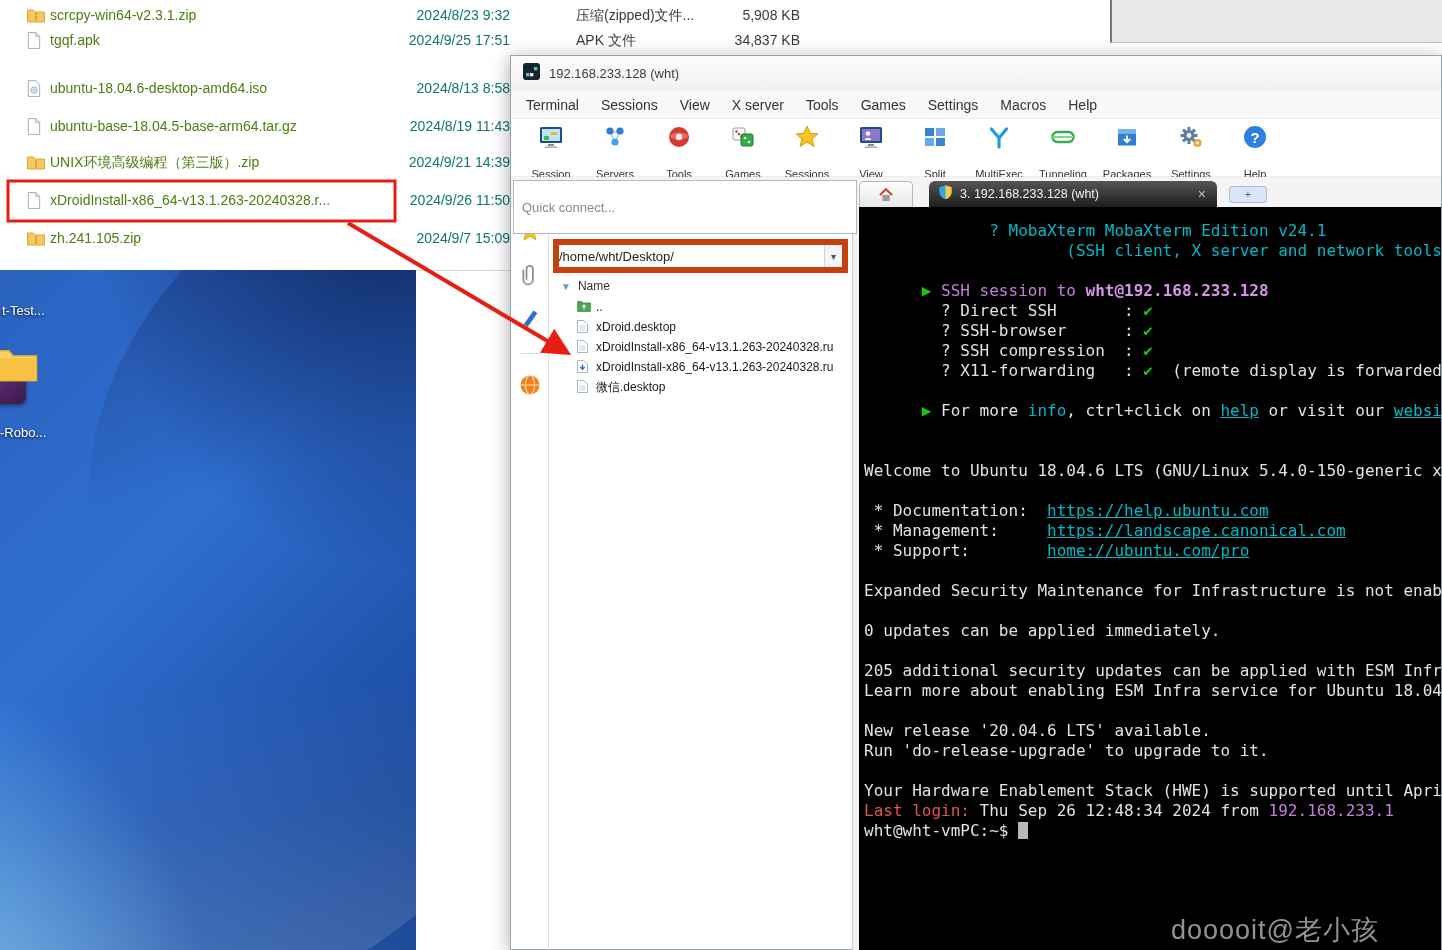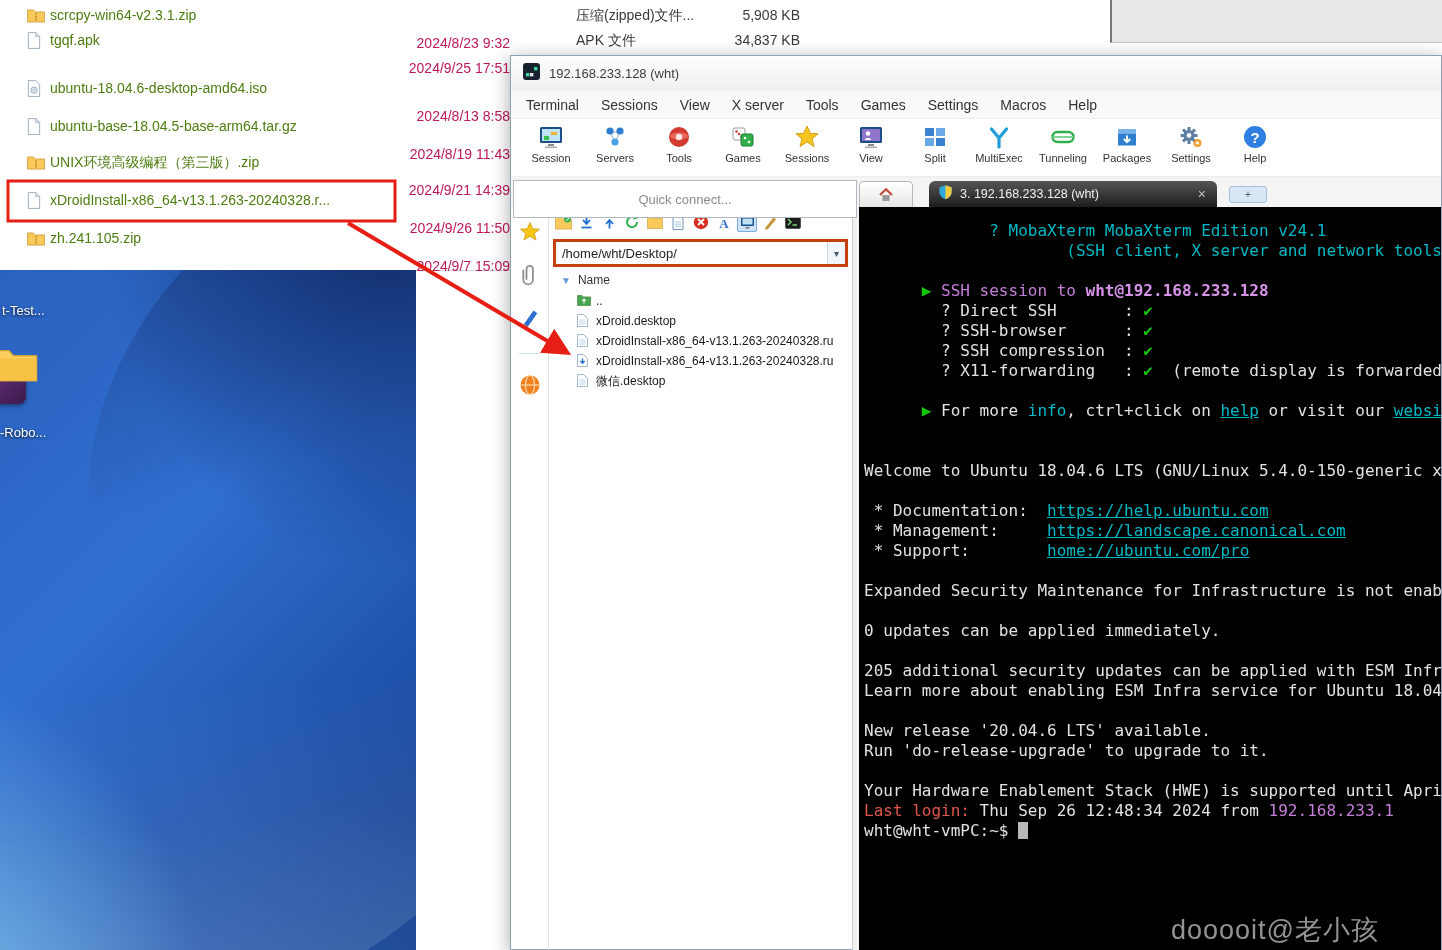--- a/index.html
+++ b/index.html
@@ -4,21 +4,21 @@
 <style>
   html,body{margin:0;padding:0;background:#222;}
   #root{position:relative;width:1442px;height:950px;overflow:hidden;background:#fff;
         font-family:"Liberation Sans",sans-serif;-webkit-font-smoothing:antialiased;}
   
   .explorer{position:absolute;left:0;top:0;width:1442px;height:270px;background:#fff;z-index:1;
             border-bottom:1px solid #d6d6d6;}
   .exp-row{position:absolute;left:0;width:1100px;height:30px;}
   .exp-icon{position:absolute;left:27px;top:6px;width:18px;height:17px;}
   .exp-name{position:absolute;left:50px;top:6px;font-size:14px;color:#4d7c0f;white-space:nowrap;}
-  .exp-date{position:absolute;left:368px;top:6px;width:142px;text-align:right;font-size:14px;color:#be185d;margin-top:28px;}
+  .exp-date{position:absolute;left:368px;top:6px;width:142px;text-align:right;font-size:14px;color:#0f766e;}
   .exp-type{position:absolute;left:576px;top:6px;font-size:14px;color:#3a3a3a;white-space:nowrap;}
   .exp-size{position:absolute;left:700px;top:6px;width:100px;text-align:right;font-size:14px;color:#3a3a3a;}
   .gray-win{position:absolute;left:1110px;top:0;width:332px;height:42px;background:#e9e9e9;z-index:2;
             border-left:2px solid #777;border-bottom:1px solid #c4c4c4;}
   
   .desktop{position:absolute;left:0;top:270px;width:416px;height:680px;z-index:1;overflow:hidden;
     background:
       radial-gradient(130% 100% at -20% 115%, rgba(120,200,245,.85) 0%, rgba(120,200,245,0) 55%),
       radial-gradient(120% 90% at 95% -10%, #122d6e 0%, rgba(18,45,110,0) 60%),
       linear-gradient(135deg,#2b62c0 0%,#2f6fd0 40%,#133c8c 100%);}
@@ -39,44 +39,44 @@
   .moba{position:absolute;left:510px;top:55px;width:932px;height:895px;background:#fff;z-index:10;
         border:1px solid #8fa3b5;box-sizing:border-box;box-shadow:0 4px 18px rgba(0,0,0,.35);}
   .titlebar{height:35px;background:linear-gradient(#fdfdfd,#f0f0f0);display:flex;align-items:center;
             padding-left:12px;gap:9px;}
   .title-text{font-size:13px;color:#3c3c3c;}
   .menubar{height:27px;display:flex;align-items:center;background:#f9f9f9;border-bottom:1px solid #ededed;padding-left:4px;}
   .menu-item{padding:0 11px;font-size:14px;color:#333;cursor:default;}
   .toolbar{height:57px;display:flex;align-items:flex-start;padding-left:8px;background:#fff;border-bottom:1px solid #ededed;}
   .tb-item{width:64px;display:flex;flex-direction:column;align-items:center;padding-top:4px;}
   .tb-icon{width:27px;height:27px;display:flex;align-items:center;justify-content:center;}
-  .tb-label{font-size:11px;color:#333;margin-top:2px;}
+  .tb-label{font-size:11px;color:#333;margin-top:18px;}
   .qc-row{height:30px;display:flex;align-items:center;background:#f4f4f4;position:relative;}
   .qc-input{position:absolute;left:2px;top:3px;width:326px;height:20px;border:1px solid #aeb9c4;
-            font-size:13px;padding:8px 8px;color:#333;font-family:"Liberation Sans",sans-serif;text-align:center;}
+            font-size:13px;padding:16px 8px;color:#333;font-family:"Liberation Sans",sans-serif;}
   .qc-input::placeholder{color:#8a8a8a;}
   .tabs{position:absolute;left:348px;bottom:0;right:0;height:30px;display:flex;align-items:flex-end;}
   .home-tab{width:52px;height:25px;background:linear-gradient(#ffffff,#e6e6e6);border:1px solid #b8b8b8;
             border-bottom:none;border-radius:5px 5px 0 0;display:flex;align-items:center;justify-content:center;}
   .tab-active{margin-left:16px;width:288px;height:26px;background:linear-gradient(#555,#1d1d1d);
               border-radius:6px 6px 0 0;display:flex;align-items:center;padding:0 9px;gap:7px;box-sizing:border-box;}
   .tab-label{flex:1;font-size:12.5px;color:#f0f0f0;white-space:nowrap;overflow:hidden;}
   .tab-close{font-size:14px;color:#c2c2c2;padding:0 2px;}
   .plus-tab{margin:0 0 4px 12px;width:36px;height:15px;background:#d8e6f5;border:1px solid #a6c0dc;border-radius:3px;
             font-size:11px;line-height:14px;color:#567;text-align:center;}
   .body{display:flex;height:745px;}
   .rail{width:38px;border-right:1px solid #e2e2e2;display:flex;flex-direction:column;align-items:center;
         padding-top:14px;gap:16px;box-sizing:border-box;}
   .rail-sep{width:22px;height:1px;background:#cfe0ef;margin:4px 0;}
   .sftp-main{width:304px;display:flex;flex-direction:column;border-right:1px solid #ccc;box-sizing:border-box;}
   .sftp-tools{height:30px;display:flex;align-items:center;gap:3px;padding:0 4px;}
   .mi{width:20px;height:20px;display:flex;align-items:center;justify-content:center;}
   .mi.sel{background:#cfe4f8;border:1px solid #7aaede;border-radius:2px;box-sizing:border-box;}
-  .path-combo{margin:2px 4px 2px 4px;height:22px;border:3px solid #c2410c;display:flex;align-items:center;
-              font-size:13px;color:#222;padding-left:6px;position:relative;background:#fff;}
+  .path-combo{margin:2px 4px 2px 4px;height:22px;border:6px solid #c2410c;display:flex;align-items:center;
+              font-size:13px;color:#222;position:relative;background:#fff;}
   .combo-arrow{position:absolute;right:0;top:0;width:17px;height:100%;display:flex;align-items:center;
                justify-content:center;font-size:10px;color:#456;border-left:1px solid #c8d4e0;background:#f2f6fa;}
   .sftp-header{height:22px;display:flex;align-items:center;font-size:12px;color:#333;}
   .sort-arrow{color:#5f9bd5;font-size:10px;margin:0 7px 0 12px;}
   .sftp-row{height:20px;display:flex;align-items:center;gap:5px;padding-left:28px;font-size:12px;color:#1a1a1a;
             white-space:nowrap;overflow:hidden;}
   .sftp-row .ic{width:14px;height:14px;flex:0 0 14px;position:relative;}
   .splitter{width:6px;background:#f2f2f2;}
   
   .terminal{flex:1;background:#000;overflow:hidden;position:relative;padding:14px 0 0 5px;box-sizing:border-box;}

